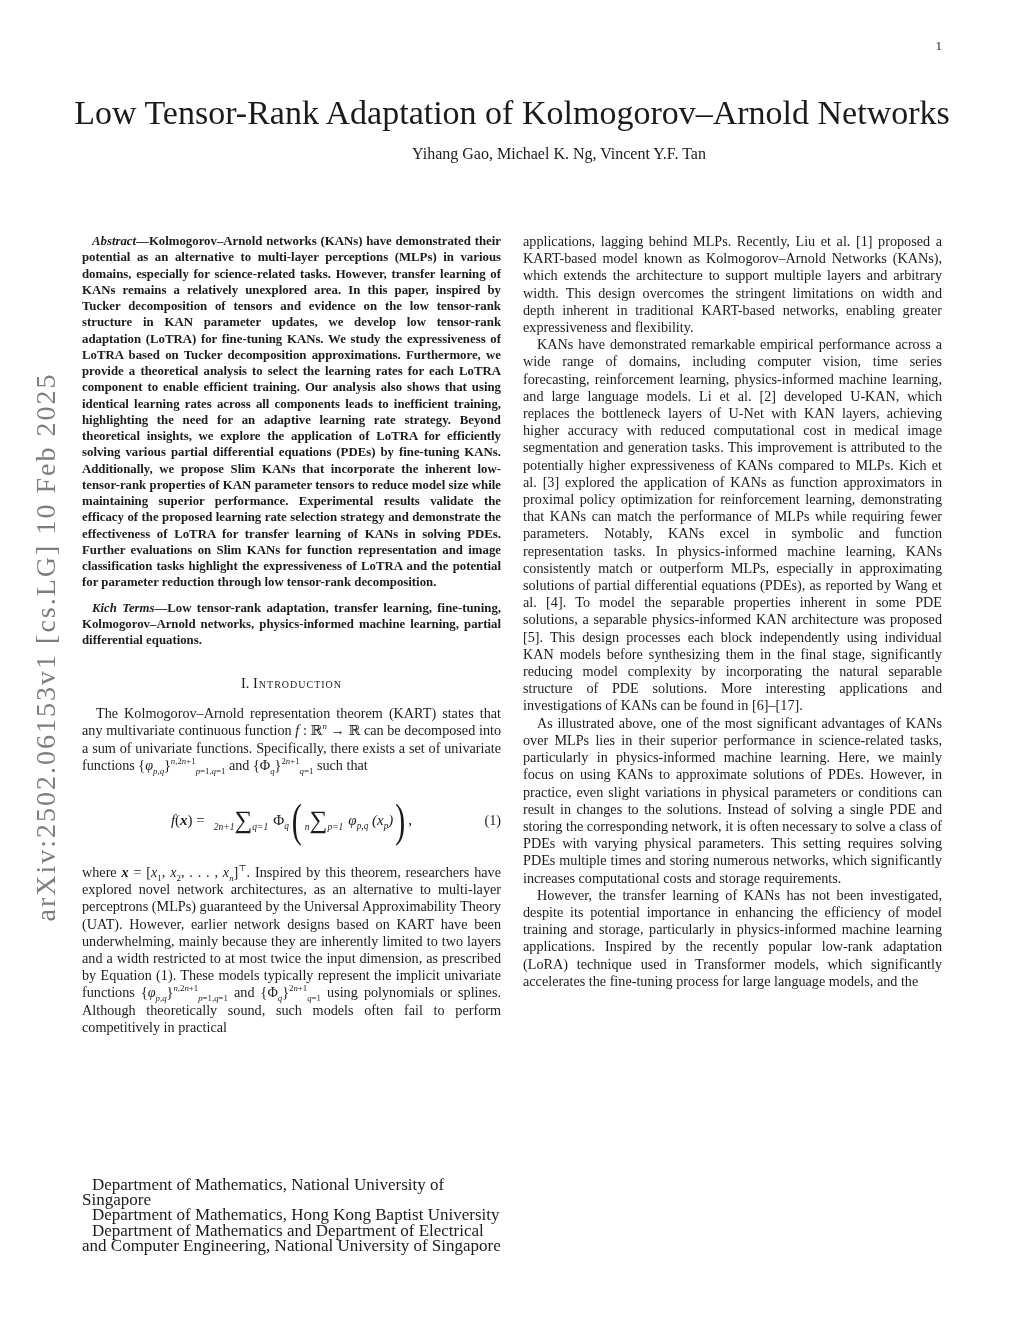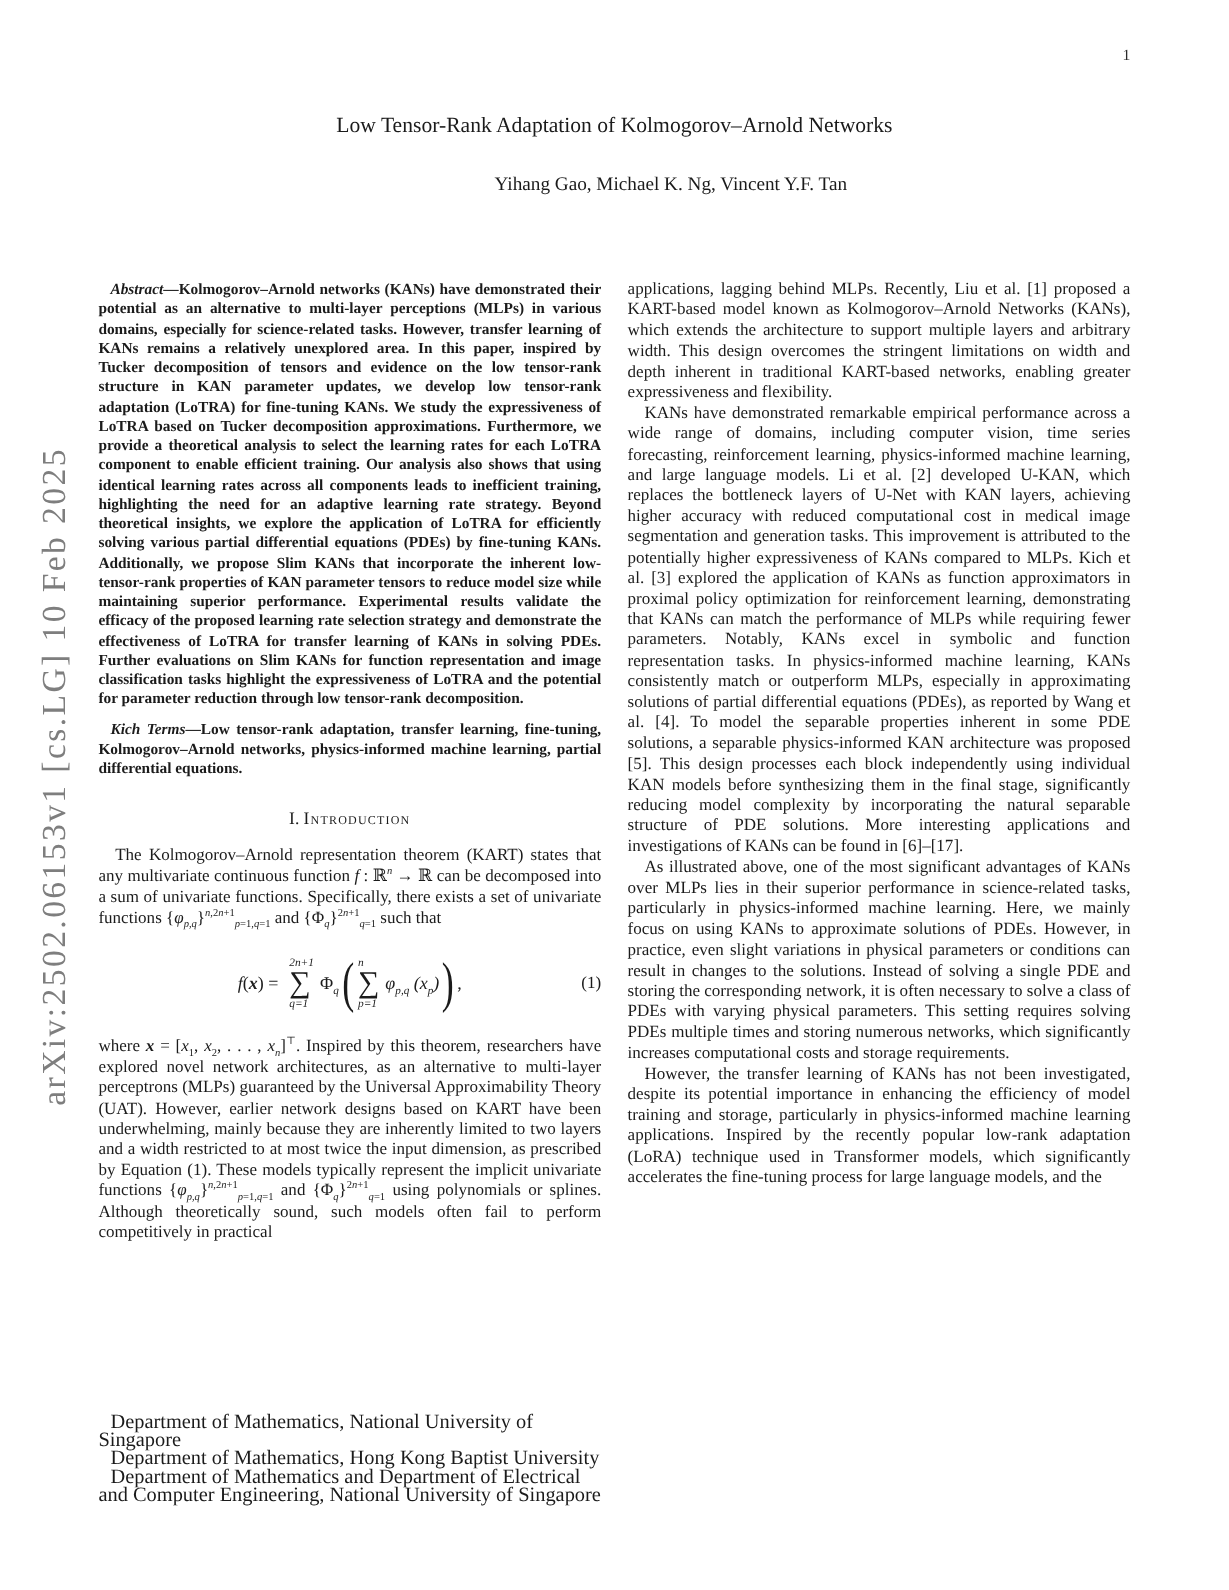--- a/index.html
+++ b/index.html
@@ -14,21 +14,21 @@
     font-size:13px; color:#2a2a2a;
   }
   .arxiv-strip {
     position:absolute; top:647px; left:46px;
     transform:translate(-50%,-50%) rotate(-90deg);
     white-space:nowrap;
     font-size:28px; letter-spacing:2px; color:#7e7e7e;
   }
   .title {
     position:absolute; top:94px; left:0; width:100%;
-    text-align:center; font-size:18px; font-weight:normal; margin:0;
+    text-align:center; font-size:34px; font-weight:normal; margin:0;
   }
   .authors {
     position:absolute; top:145px; left:0; width:100%;
     text-align:center; font-size:16px;padding-left:47px;
   }
   .columns {
     position:absolute; top:233px; left:82px;
     width:860px; height:1022px;
     display:flex; gap:22px;
   }
@@ -47,21 +47,21 @@
   .section-heading .sc { font-variant:small-caps; letter-spacing:1px; }
   .body-par { font-size:14.2px; line-height:17.2px; }
   .indent { text-indent:14px; }
   sup, sub { font-size:0.62em; line-height:0; }
   .eq-row {
     position:relative; display:flex; align-items:center; justify-content:center;
     margin:10px 0 8px 0; height:72px; font-size:15px;
   }
   .eq-body { display:inline-flex; align-items:center; }
   .eq-lhs { font-style:normal; margin-right:6px; }
-  .sum { display:inline-flex; flex-direction:column; align-items:flex-start; margin:0 3px; }
+  .sum { display:inline-flex; flex-direction:row; align-items:flex-end; margin:0 3px; }
   .sum .lim { font-size:9.5px; line-height:10px; font-style:italic; }
   .sum .sigma { font-size:25px; line-height:24px; }
   .eq-phi { margin:0 3px 0 2px; }
   .eq-inner { font-style:italic; margin:0 2px; }
   .bigparen {
     display:inline-block; font-size:30px; font-weight:300;
     transform:scaleY(1.55); transform-origin:center; line-height:30px;
   }
   .eq-comma { margin-left:3px; }
   .eq-num { position:absolute; right:0; top:50%; transform:translateY(-50%); font-size:14.2px; }

